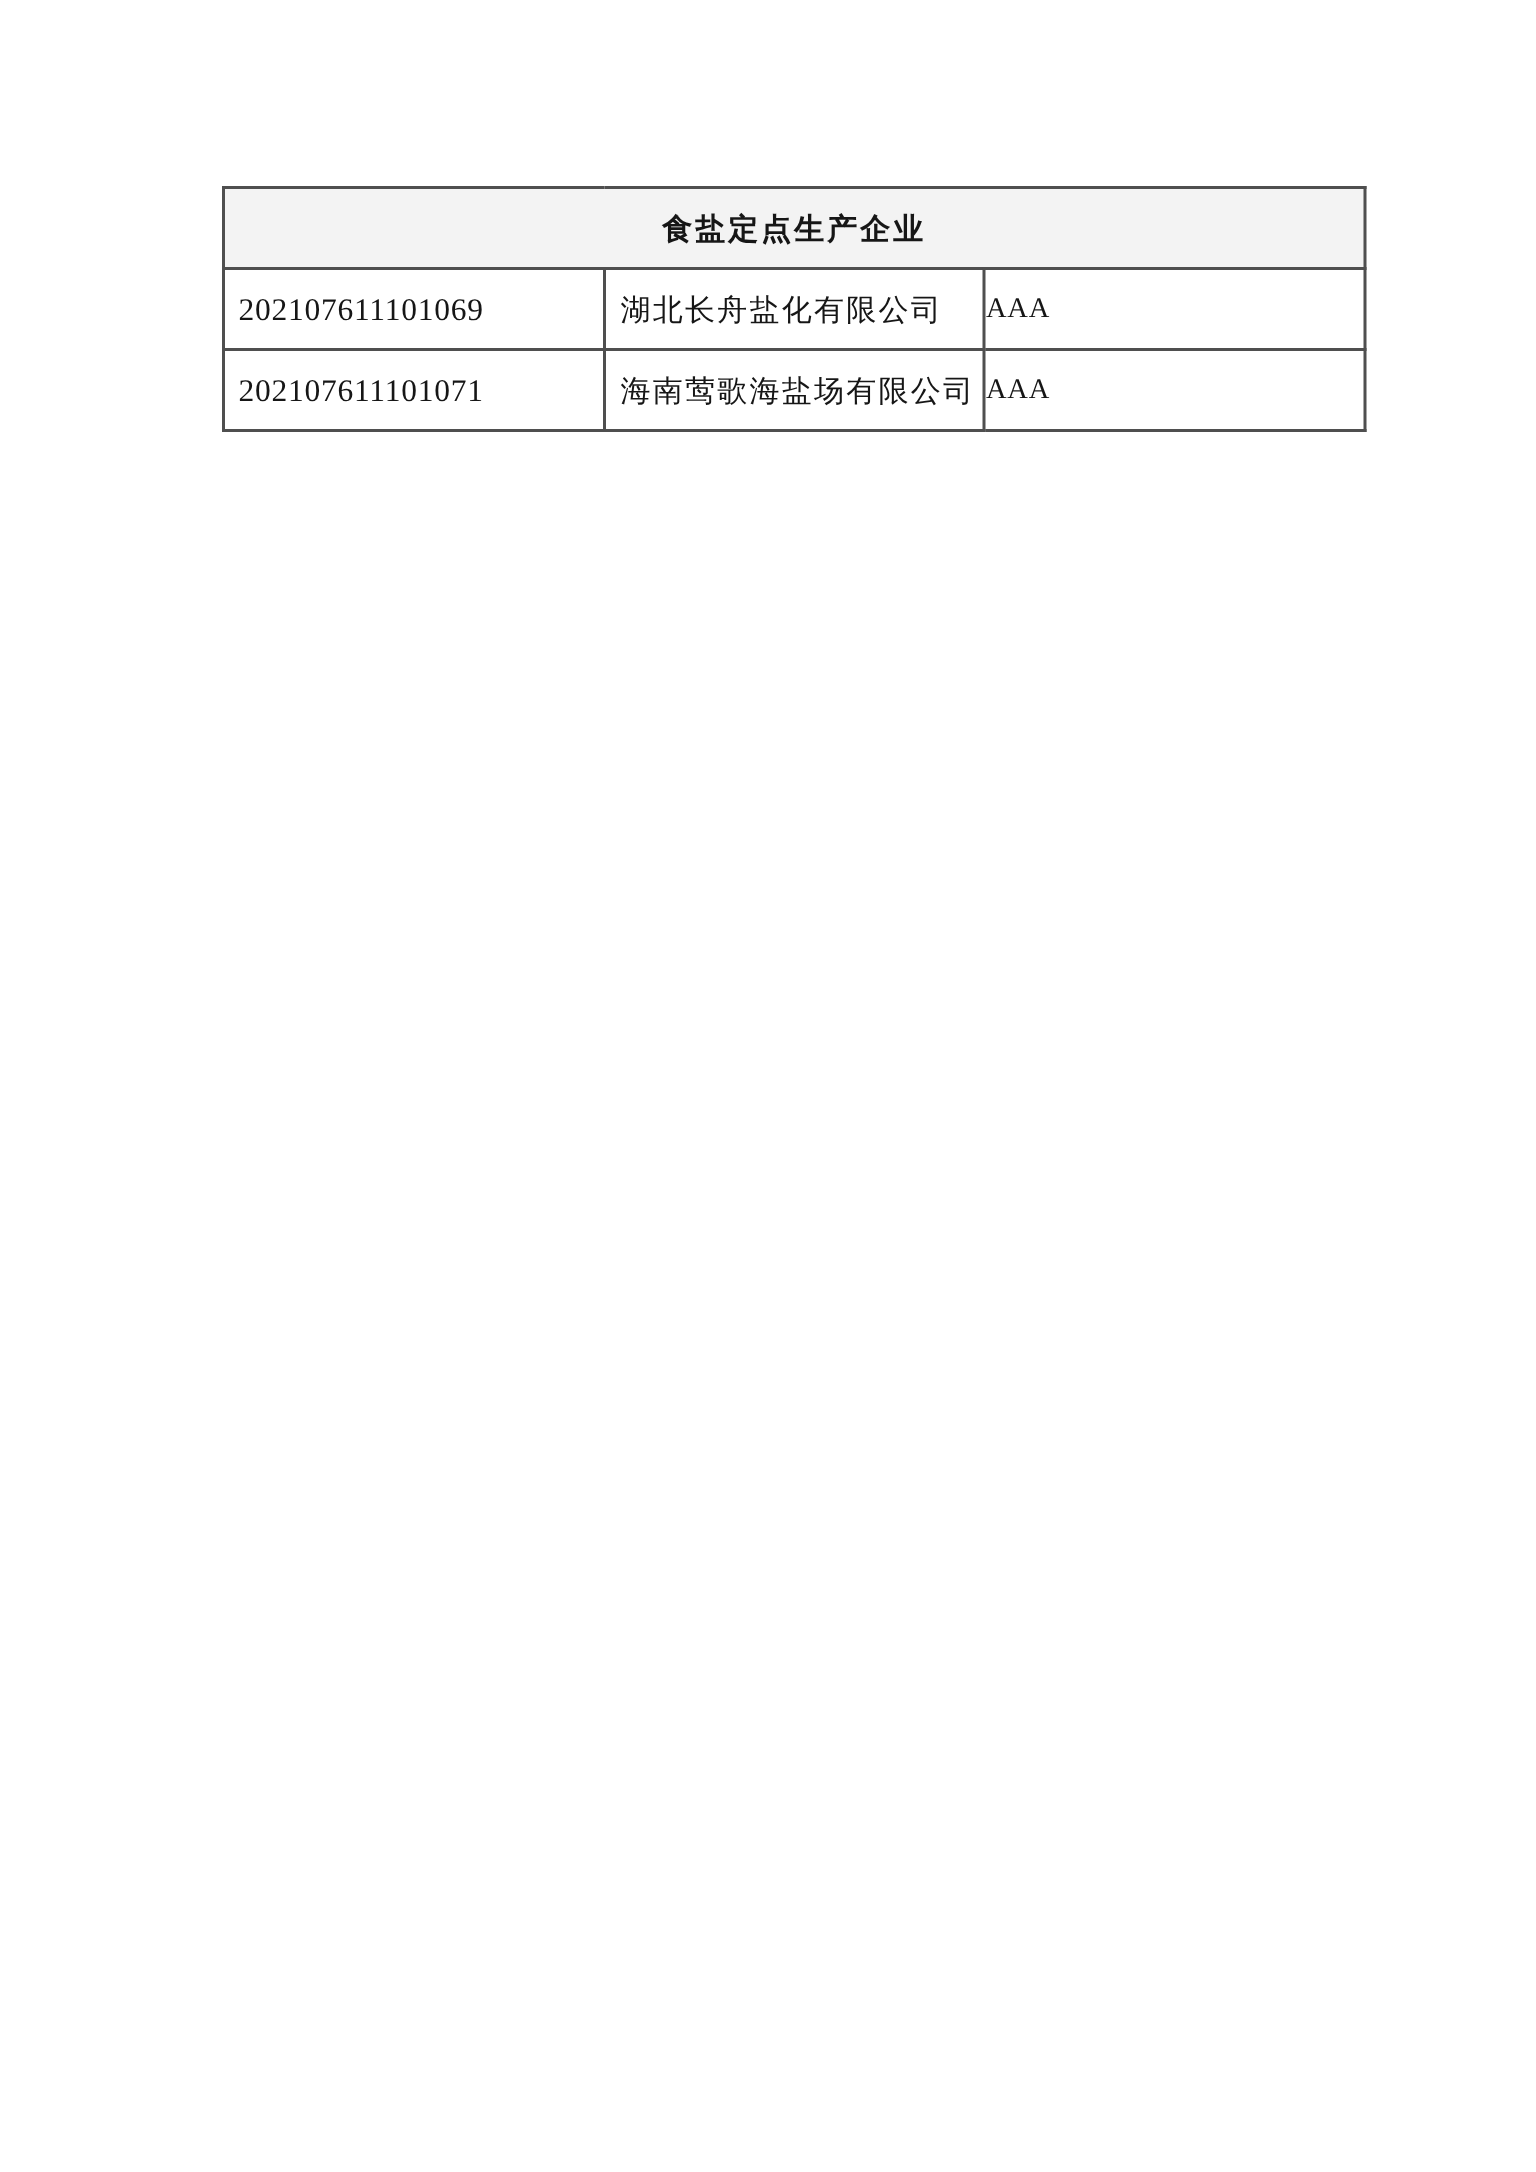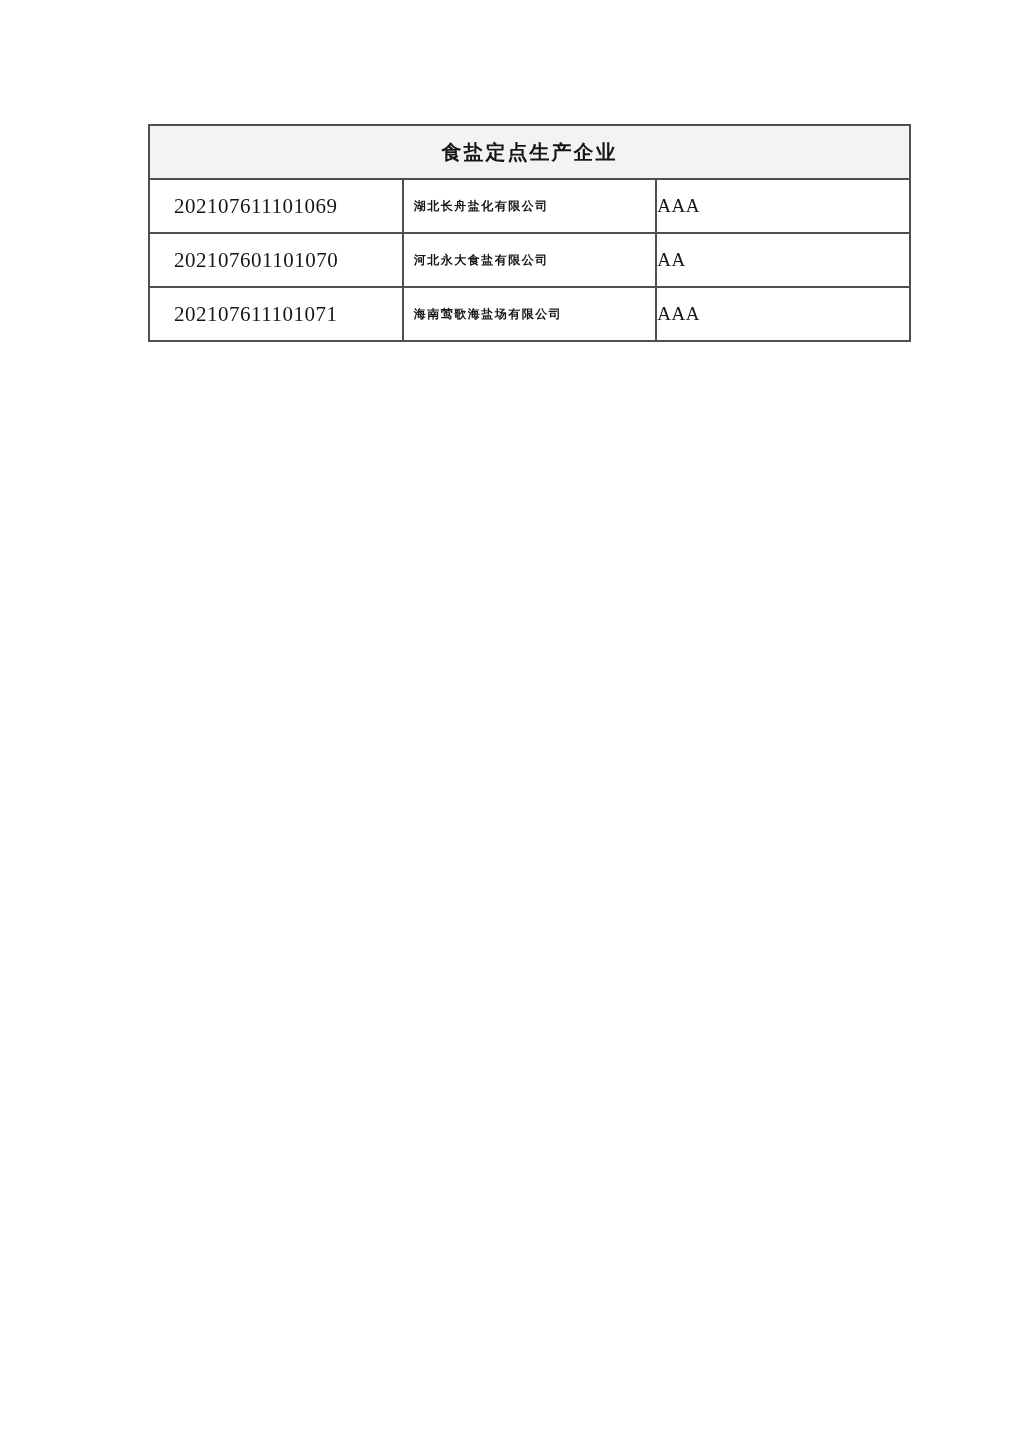--- a/index.html
+++ b/index.html
@@ -32,32 +32,31 @@
   }
   .salt-table th.title-cell {
     background: #f3f3f3;
     font-size: 20px;
     font-weight: bold;
     text-align: center;
     letter-spacing: 2px;
   }
   td.id-cell {
     width: 198px;
-    padding-left: 24px;
+    padding-left: 9px;
     font-size: 21px;
     letter-spacing: 0.5px;
     white-space: nowrap;
   }
   td.company-cell {
     width: 471px;
     padding-left: 10px;
-    font-size: 12px;
+    font-size: 20px;
     letter-spacing: 1.5px;
     white-space: nowrap;
-    font-weight: bold;
   }
   td.rating-cell {
     width: 94px;
     text-align: left;
     font-size: 19px;
     letter-spacing: 0.5px;
   }
 </style>
 </head>
 <body>
@@ -69,24 +68,19 @@
         <th class="title-cell" colspan="3">食盐定点生产企业</th>
       </tr>
     </thead>
     <tbody>
       <tr>
         <td class="id-cell">202107611101069</td>
         <td class="company-cell">湖北长舟盐化有限公司</td>
         <td class="rating-cell">AAA</td>
       </tr>
       <tr>
-        <td class="id-cell">202107601101070</td>
-        <td class="company-cell">河北永大食盐有限公司</td>
-        <td class="rating-cell">AA</td>
-      </tr>
-      <tr>
         <td class="id-cell">202107611101071</td>
         <td class="company-cell">海南莺歌海盐场有限公司</td>
         <td class="rating-cell">AAA</td>
       </tr>
     </tbody>
   </table>
 </div>
 
 </body></html>

